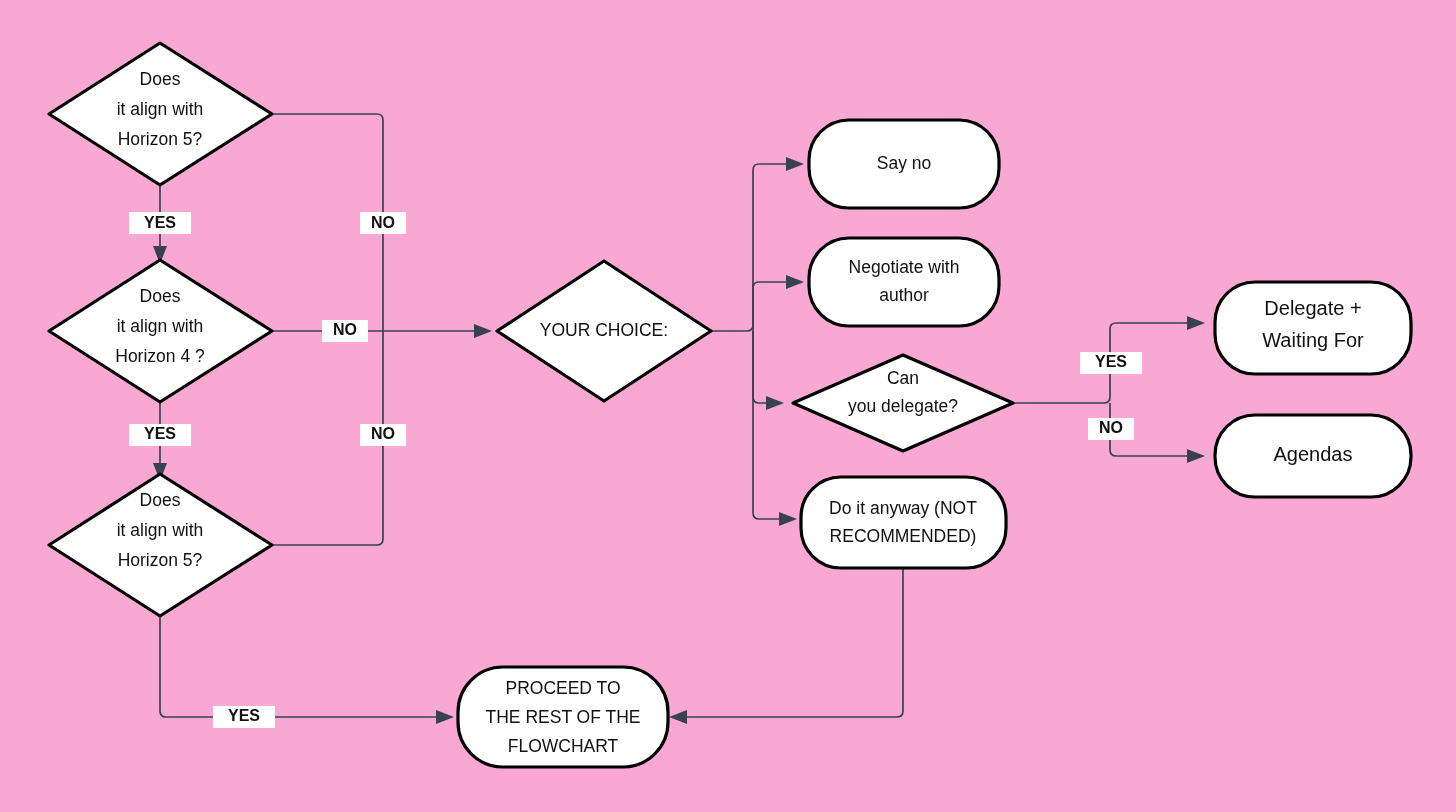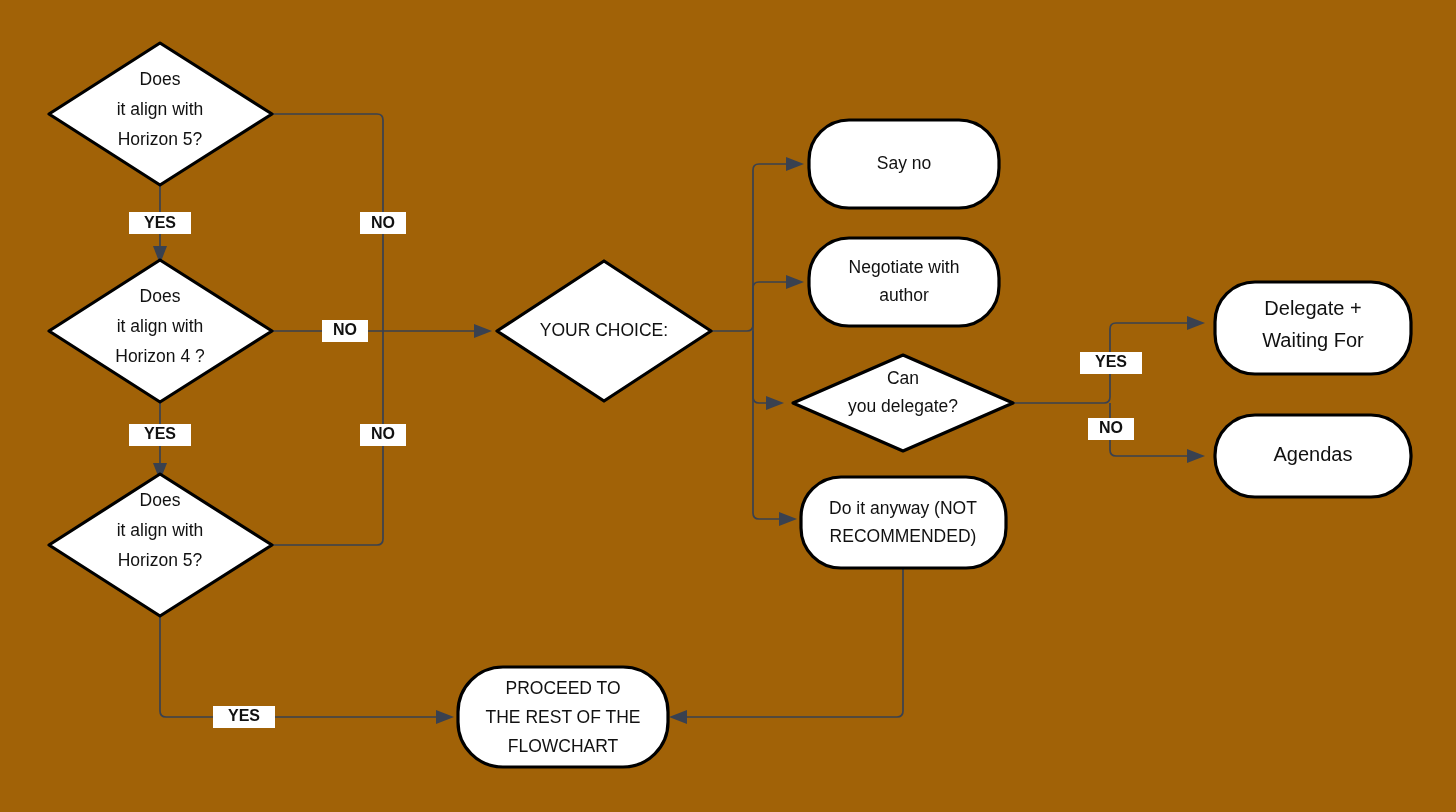--- a/index.html
+++ b/index.html
@@ -4,21 +4,21 @@
 <style>
   html, body {
     margin: 0;
     padding: 0;
     background: #ffffff;
   }
   #canvas-wrap {
     position: relative;
     width: 1456px;
     height: 812px;
-    background: #a16207;
+    background: #f9a8d4;
     overflow: hidden;
     font-family: "Liberation Sans", sans-serif;
   }
   svg#flow {
     display: block;
     width: 1456px;
     height: 812px;
   }
   .shape-outline {
     fill: #ffffff;

